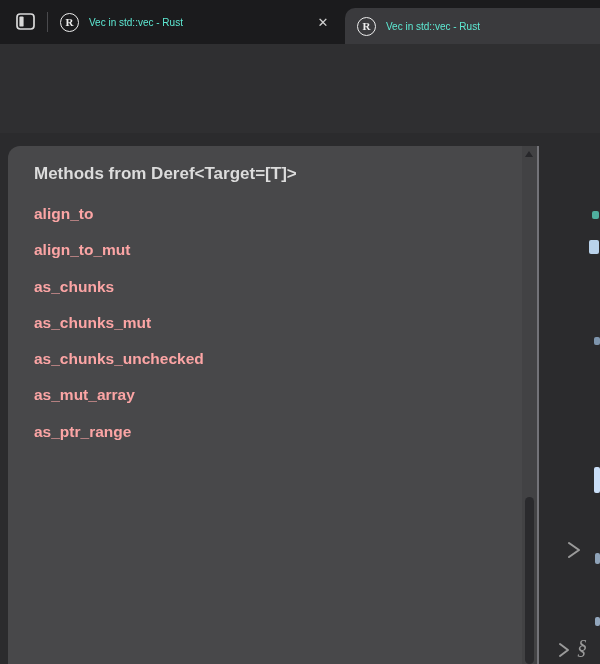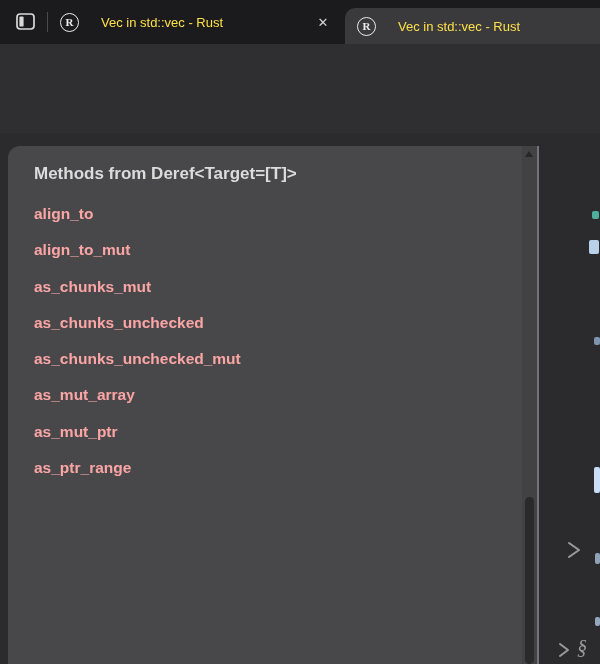--- a/index.html
+++ b/index.html
@@ -12,21 +12,21 @@
                   display:grid; place-items:center; border-radius:6px; }
   .tstrip-sep { position:absolute; left:47px; top:12px; width:1px; height:20px; background:#4a4a4d; }
   #tab1 { position:absolute; left:50px; top:0; width:292px; height:44px;
           display:flex; align-items:center; padding:0 8px 0 10px; }
   #tab2 { position:absolute; left:345px; top:8px; width:255px; height:36px; background:#3a3a3d;
           border-radius:10px 0 0 0; display:flex; align-items:center; padding:0 0 0 12px; }
   .favicon { width:19px; height:19px; min-width:19px; border:1.7px solid #ededed; border-radius:50%;
              display:grid; place-items:center; }
   .favicon span { font-family:"Liberation Serif", serif; font-weight:bold; font-size:11px;
                   color:#ededed; line-height:1; }
-  .tab-title { color:#fde047; font-size:13px; margin-left:22px; white-space:nowrap;
+  .tab-title { color:#5eead4; font-size:10px; margin-left:10px; white-space:nowrap;
                overflow:hidden; }
   .tab-close { margin-left:auto; width:22px; height:22px; display:grid; place-items:center;
                color:#d2d2d2; font-size:13px; border-radius:50%; }
 
   
   #toolbar { position:absolute; left:0; top:44px; width:600px; height:56px; background:#2f2f31; }
   .nav-btn { position:absolute; top:59px; width:34px; height:34px; display:grid; place-items:center;
              border-radius:50%; }
   #back-btn { left:9px; }
   #reload-btn { left:55px; }
@@ -224,25 +224,24 @@
 </div>
 
 <div id="content">
 
   <div id="sidebar-panel">
     <div id="sidebar-heading">Methods from Deref&lt;Target=[T]&gt;</div>
 
     <nav id="method-list">
       <a href="#">align_to</a>
       <a href="#">align_to_mut</a>
+      <a href="#">as_chunks</a>
       <a href="#">as_chunks_mut</a>
       <a href="#">as_chunks_unchecked</a>
-      <a href="#">as_chunks_unchecked_mut</a>
       <a href="#">as_mut_array</a>
-      <a href="#">as_mut_ptr</a>
       <a href="#">as_ptr_range</a>
     </nav>
 
     <div id="side-scrollbar">
       <div id="scroll-up-arrow"></div>
       <div id="scroll-thumb"></div>
     </div>
   </div>
 
   <div class="frag" id="frag-chevron-mid">

